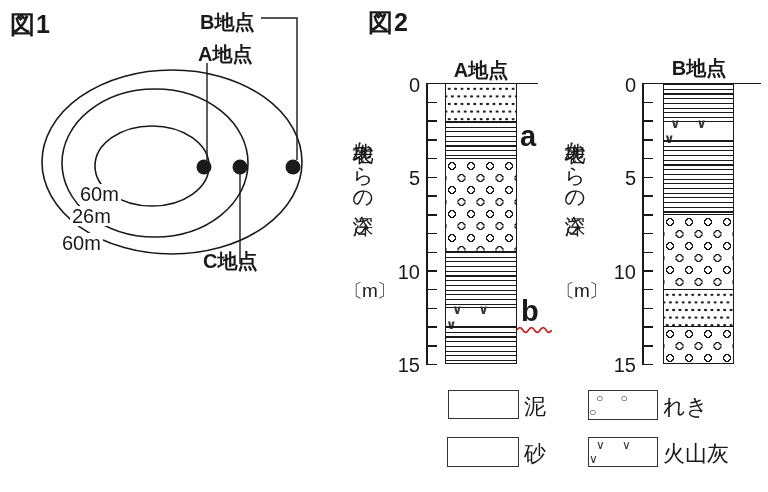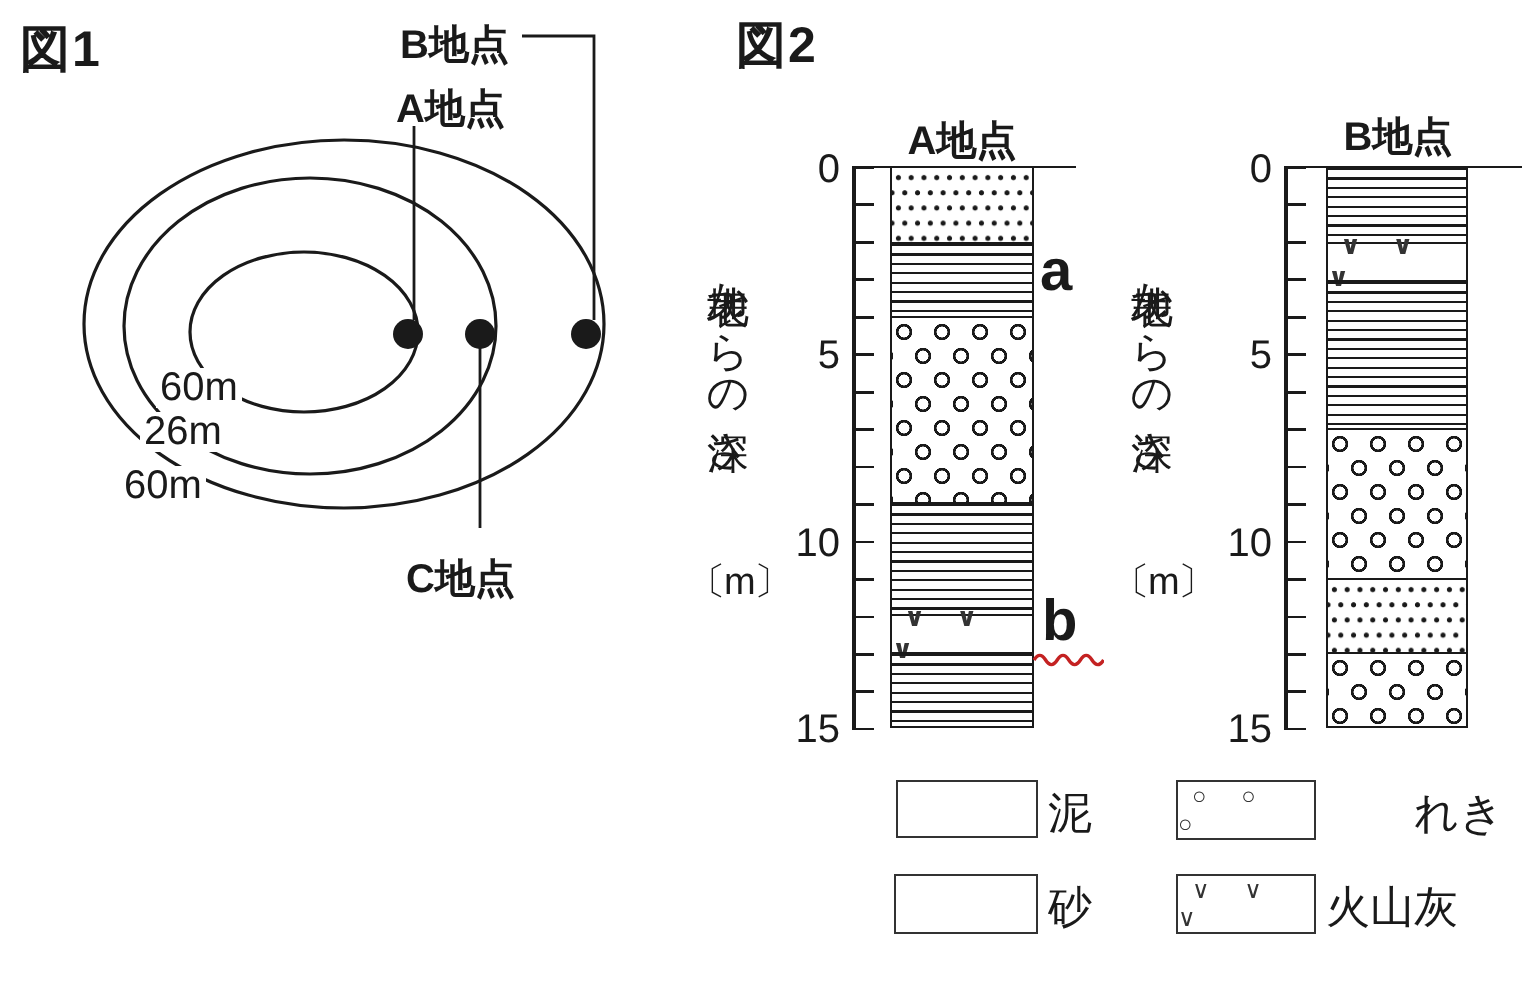--- a/index.html
+++ b/index.html
@@ -52,21 +52,21 @@
   <line x1="207" y1="63" x2="207" y2="160" stroke="#1a1a1a" stroke-width="1.4"></line>
   <polyline points="261,18 297,18 297,160" fill="none" stroke="#1a1a1a" stroke-width="1.4"></polyline>
   <line x1="240" y1="174" x2="240" y2="264" stroke="#1a1a1a" stroke-width="1.4"></line>
   <circle cx="204" cy="167" r="7.5" fill="#1a1a1a"></circle>
   <circle cx="240" cy="167" r="7.5" fill="#1a1a1a"></circle>
   <circle cx="293" cy="167" r="7.5" fill="#1a1a1a"></circle>
 </svg>
 
 <div class="abs pt-label" style="left:200px;top:9px;">B地点</div>
 <div class="abs pt-label" style="left:198px;top:41px;">A地点</div>
-<div class="abs pt-label" style="left:203px;top:276px;">C地点</div>
+<div class="abs pt-label" style="left:203px;top:248px;">C地点</div>
 
 <div class="abs contour-label" style="left:78px;top:184px;">60m</div>
 <div class="abs contour-label" style="left:70px;top:206px;">26m</div>
 <div class="abs contour-label" style="left:60px;top:233px;">60m</div>
 
 <div class="abs fig-title" style="left:368px;top:6px;">図2</div>
 
 <div class="abs axis-vlabel" style="left:352px;top:126px;">地表からの深さ</div>
 <div class="abs axis-unit" style="left:344px;top:278px;">〔m〕</div>
 
@@ -114,19 +114,19 @@
   <div class="layer pat-mud bline" style="top:20%;height:26.667%;"></div>
   <div class="layer pat-gravel bline" style="top:46.667%;height:26.667%;"></div>
   <div class="layer pat-sand bline" style="top:73.333%;height:13.333%;"></div>
   <div class="layer pat-gravel bline" style="top:86.667%;height:13.333%;"></div>
 </div>
 
 <div class="abs legend-box pat-mud-wide" style="left:448px;top:390px;width:71px;height:29px;"></div>
 <div class="abs legend-label" style="left:524px;top:392px;">泥</div>
 
 <div class="abs legend-box legend-glyph" style="left:588px;top:390px;width:70px;height:30px;">○ ○ ○</div>
-<div class="abs legend-label" style="left:663px;top:392px;margin-left:44px;">れき</div>
+<div class="abs legend-label" style="left:663px;top:392px;">れき</div>
 
 <div class="abs legend-box pat-sand" style="left:447px;top:437px;width:72px;height:30px;"></div>
 <div class="abs legend-label" style="left:524px;top:439px;">砂</div>
 
 <div class="abs legend-box legend-glyph" style="left:588px;top:437px;width:70px;height:30px;">∨ ∨ ∨</div>
 <div class="abs legend-label" style="left:663px;top:439px;">火山灰</div>
 
 </body></html>

